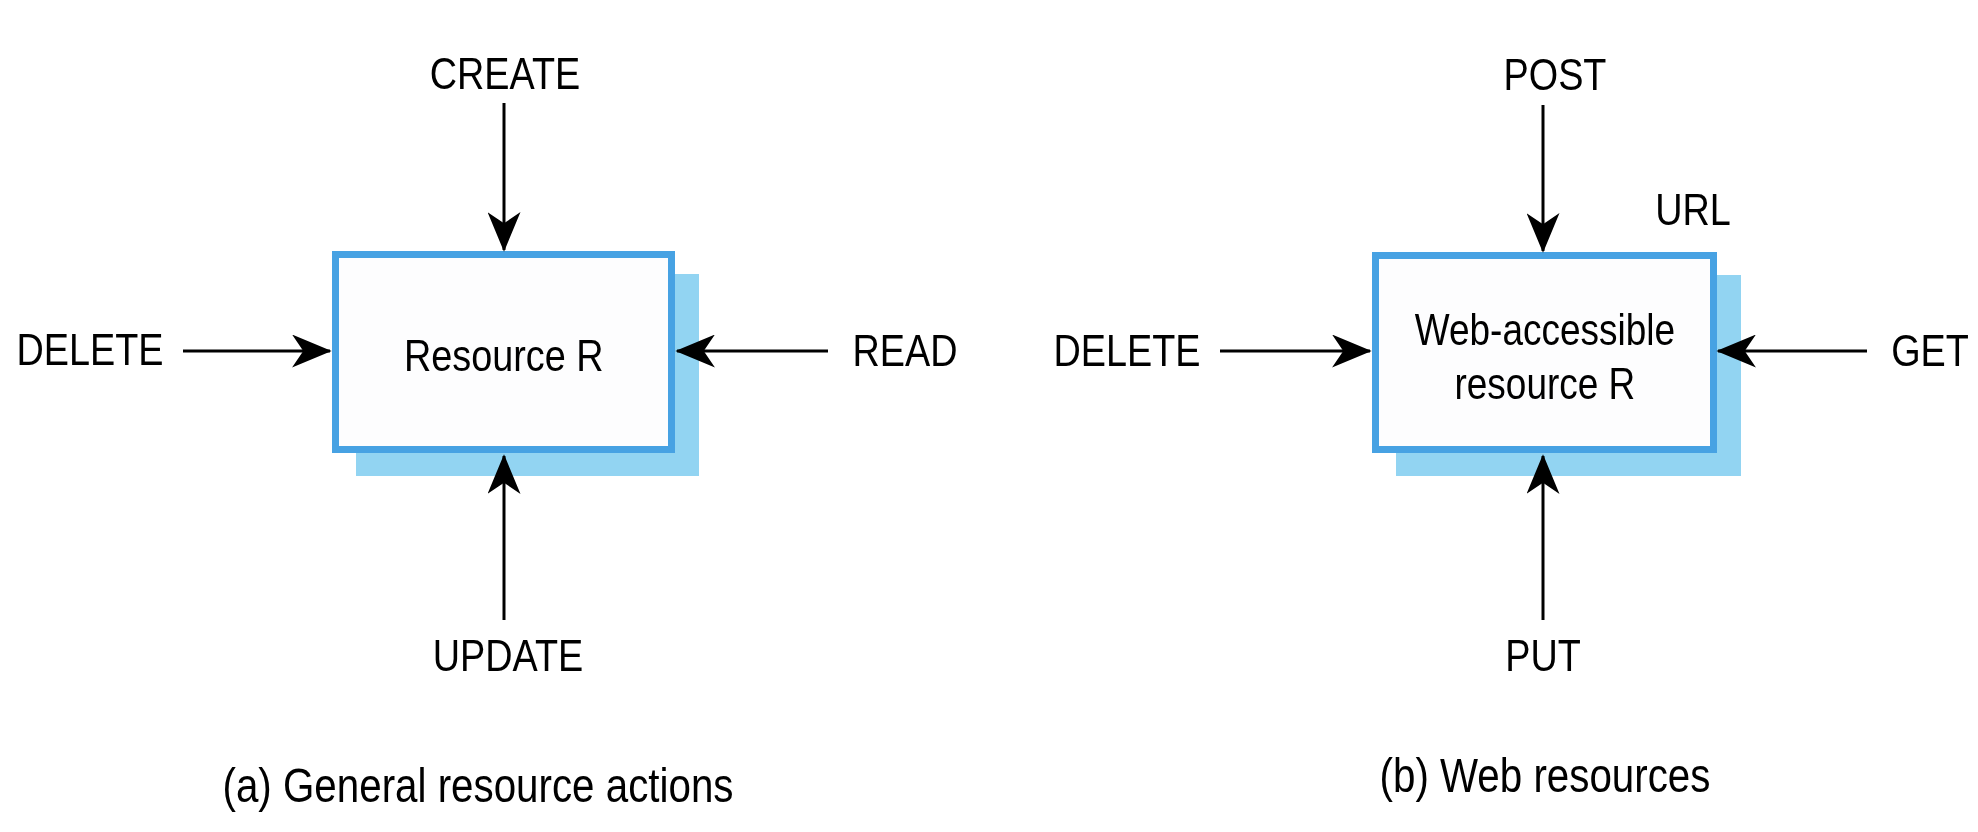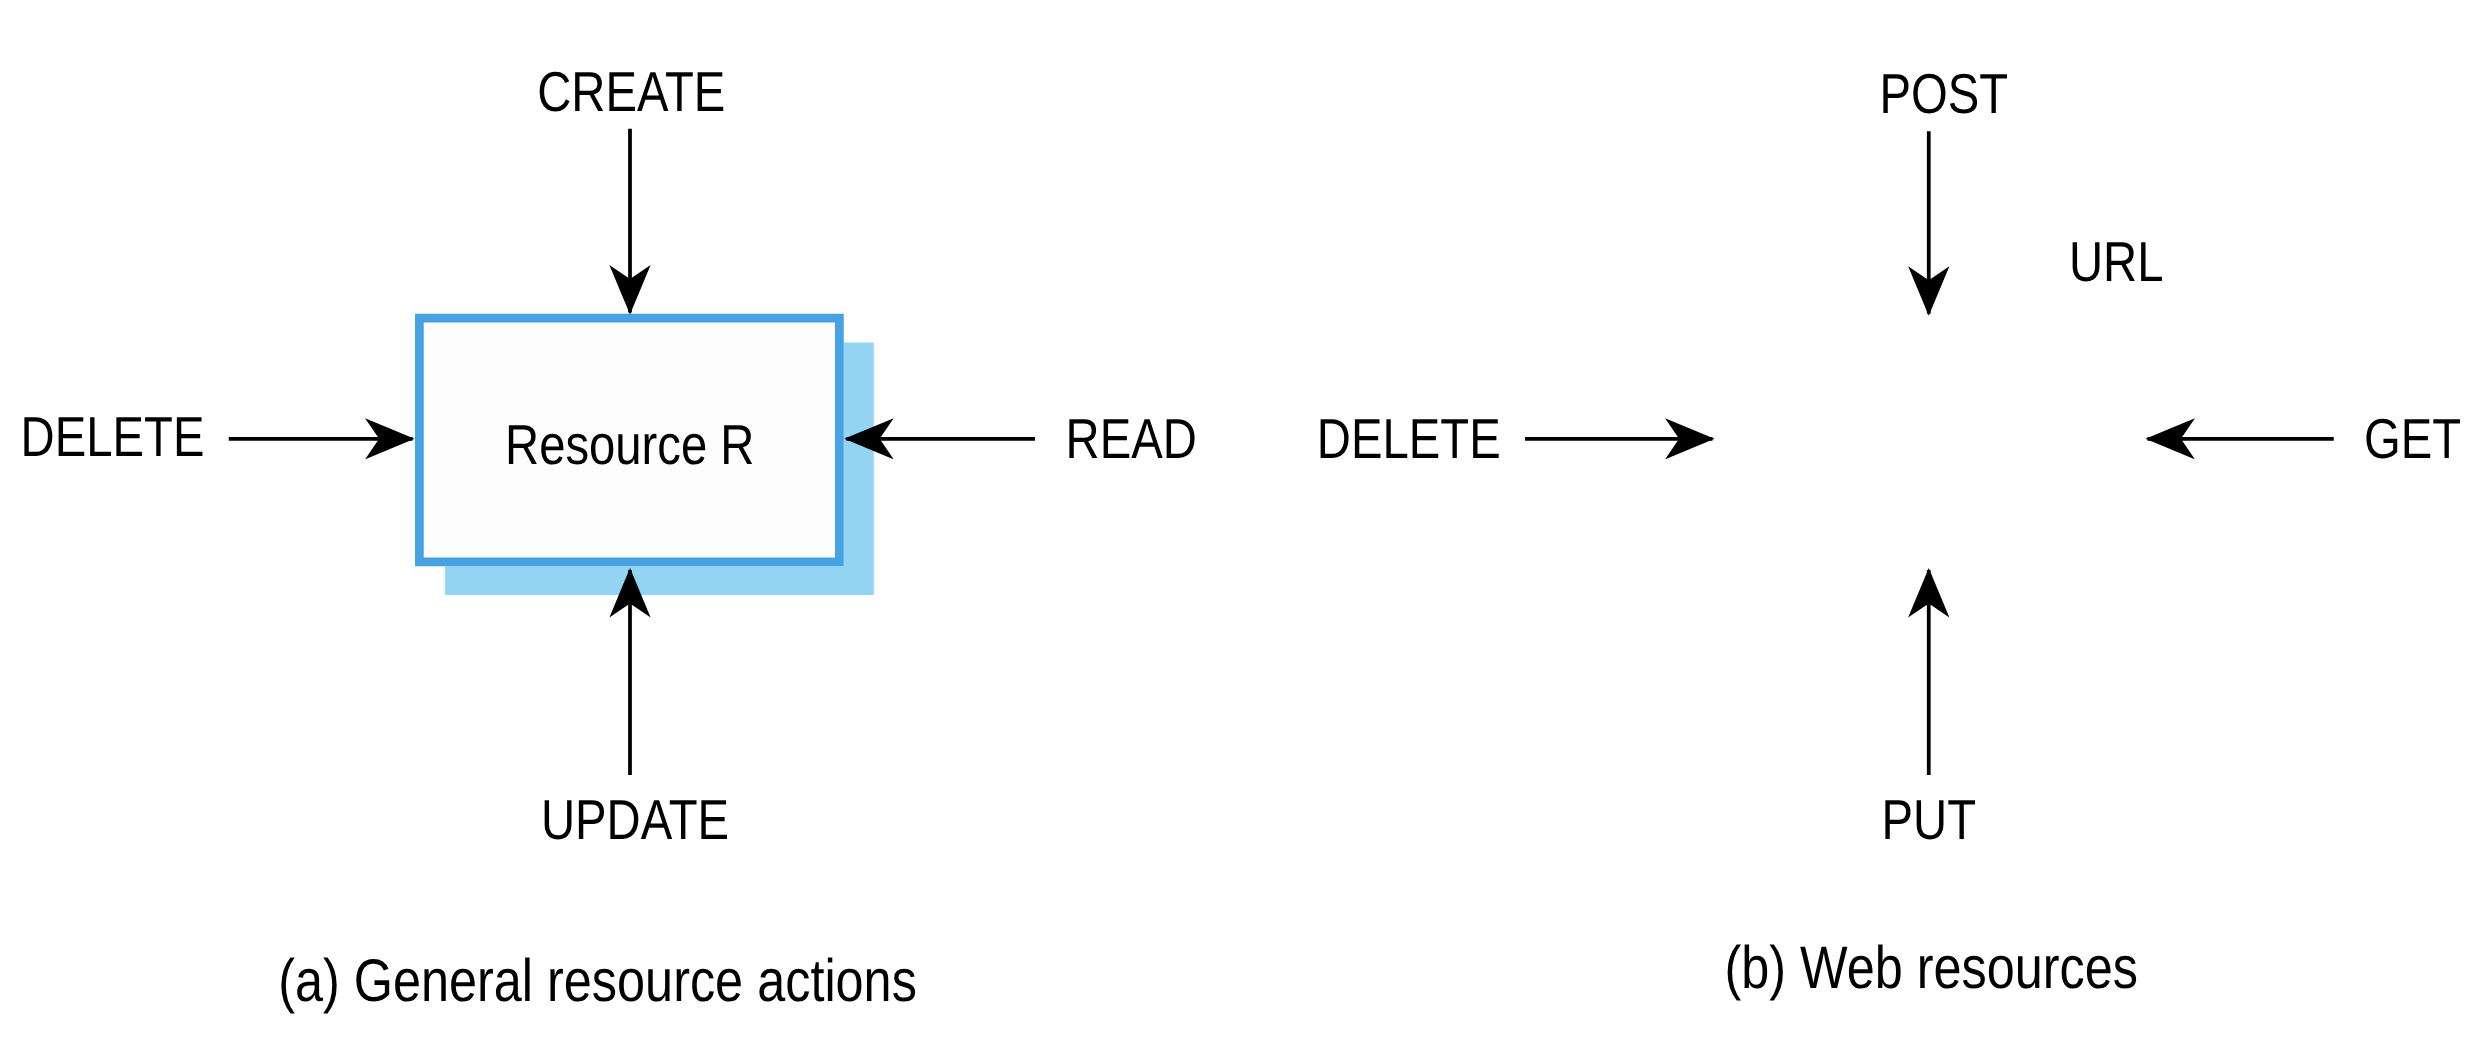--- a/index.html
+++ b/index.html
@@ -86,20 +86,26 @@
 
   <div class="resource-box box-a">
     <span class="box-text">Resource R</span>
   </div>
   <div class="lbl lbl-create">CREATE</div>
   <div class="lbl lbl-delete-a">DELETE</div>
   <div class="lbl lbl-read">READ</div>
   <div class="lbl lbl-update">UPDATE</div>
   <div class="caption caption-a">(a) General resource actions</div>
 
+  <div class="resource-box box-b">
+    <span class="box-text">
+      <span>Web-accessible</span><br>
+      <span>resource R</span>
+    </span>
+  </div>
   <div class="lbl lbl-post">POST</div>
   <div class="lbl lbl-delete-b">DELETE</div>
   <div class="lbl lbl-get">GET</div>
   <div class="lbl lbl-put">PUT</div>
   <div class="lbl lbl-url">URL</div>
   <div class="caption caption-b">(b) Web resources</div>
 
   <svg class="arrows-overlay" viewBox="0 0 1978 832" xmlns="http://www.w3.org/2000/svg">
     <defs>
       <marker id="arrowhead" viewBox="0 0 12 10" refX="11.5" refY="5" markerWidth="14" markerHeight="11" orient="auto-start-reverse">

